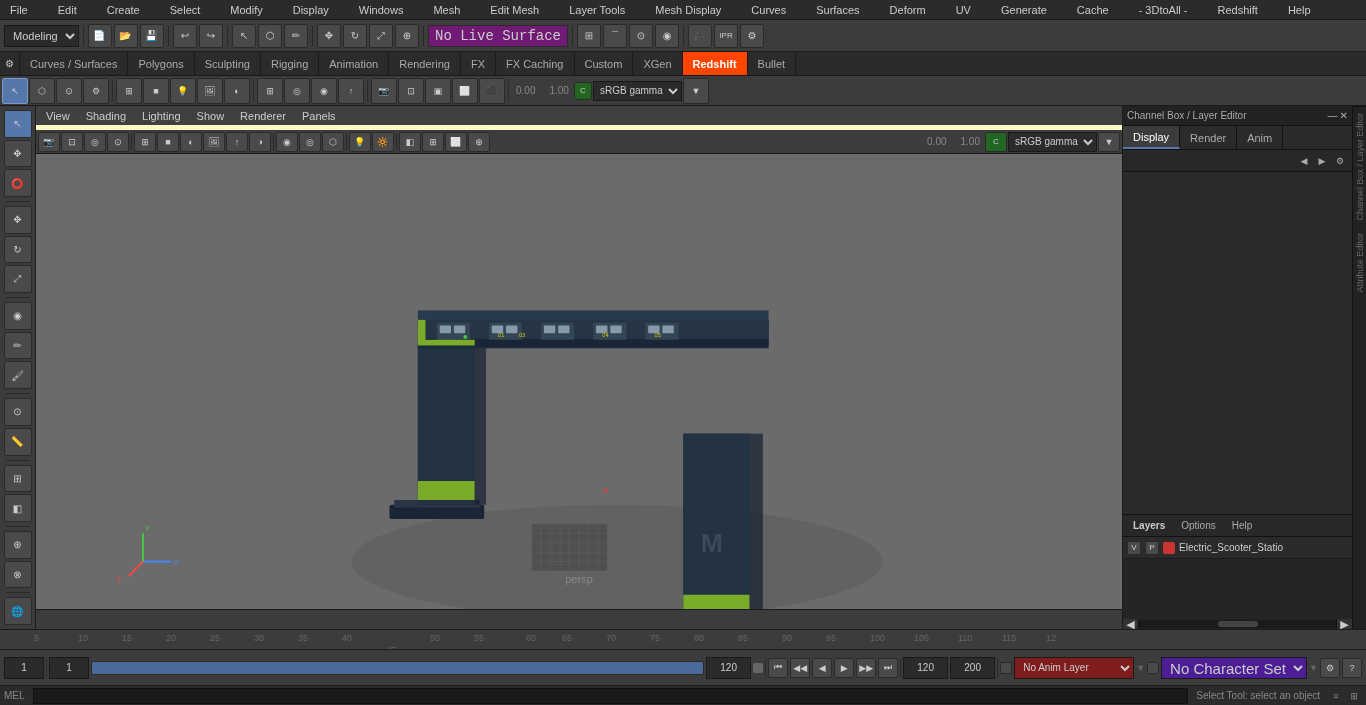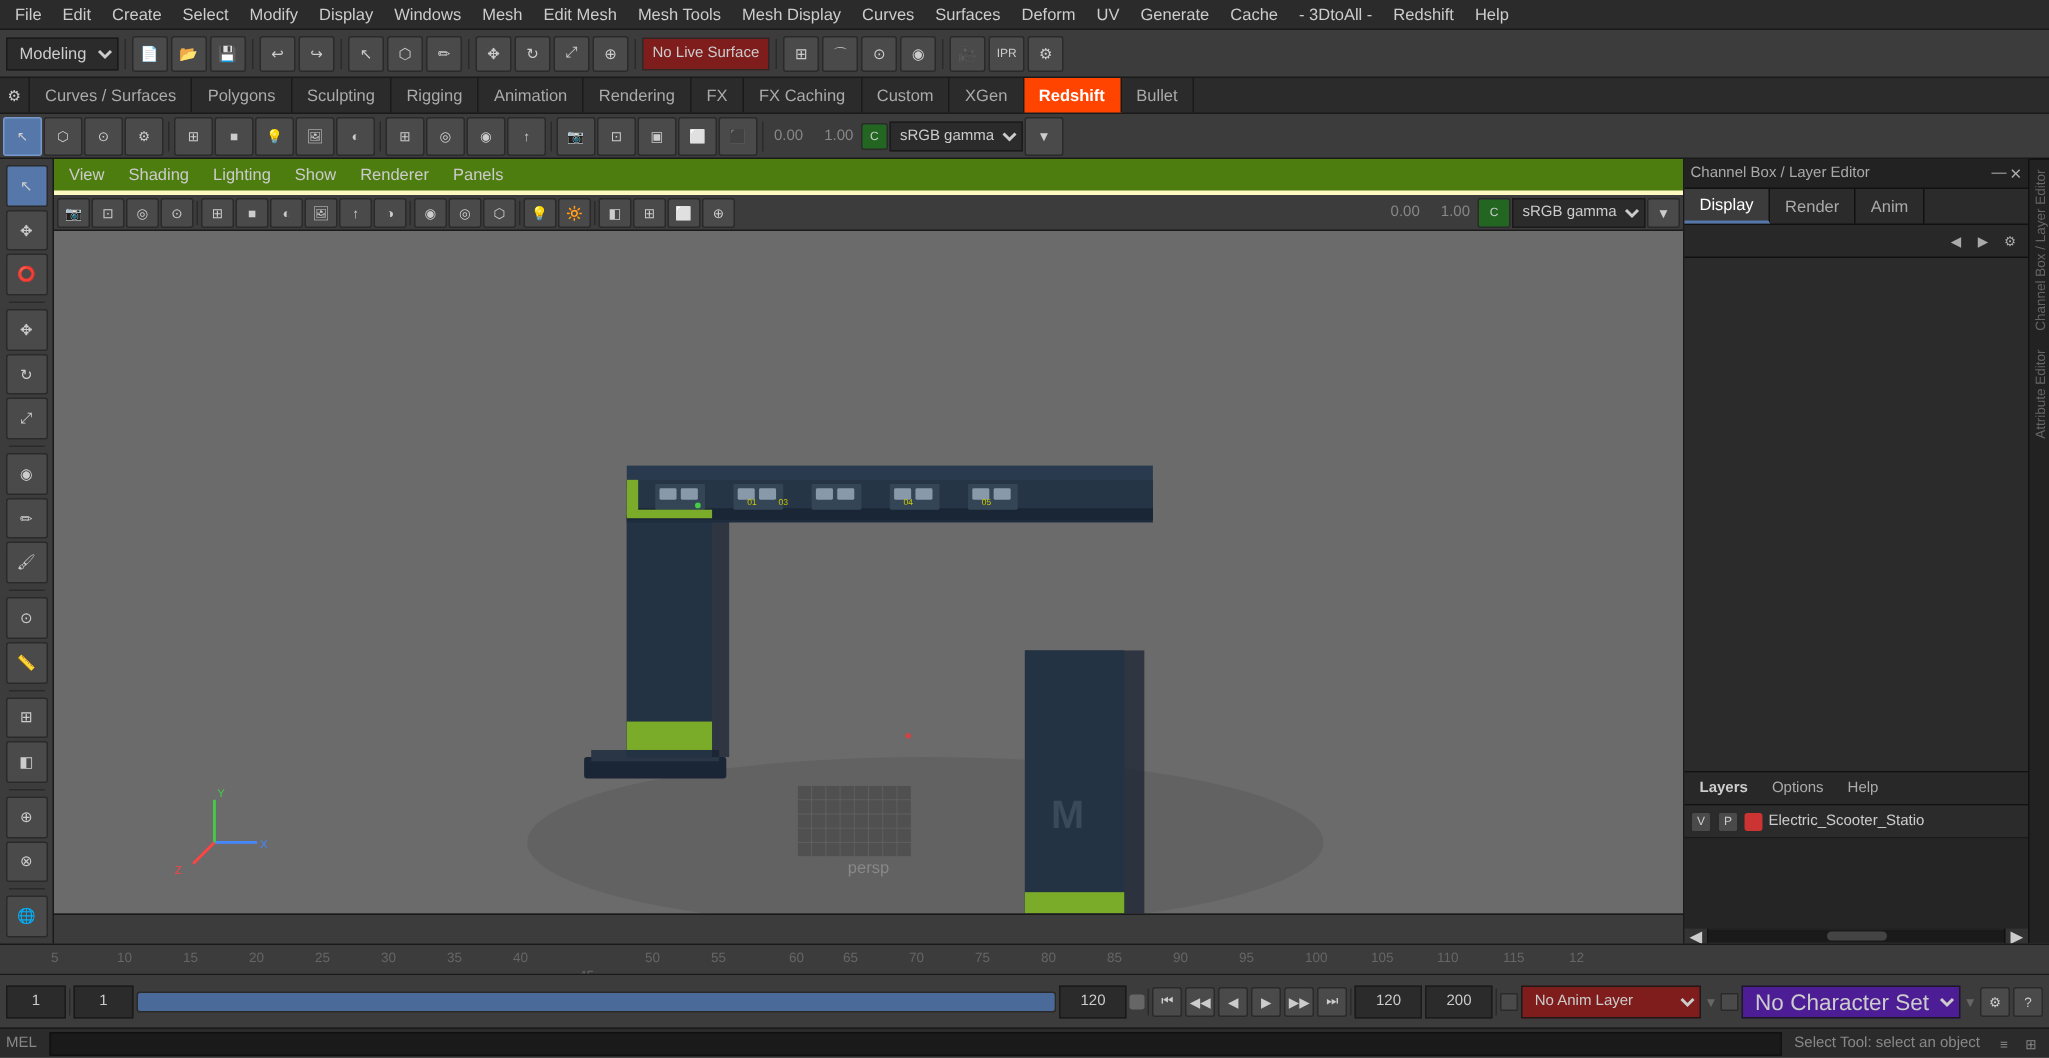--- a/index.html
+++ b/index.html
@@ -5,21 +5,21 @@
     * { margin: 0; padding: 0; box-sizing: border-box; }
     body { width: 1366px; height: 705px; overflow: hidden; background: #3c3c3c; font-family: 'Arial', sans-serif; font-size: 11px; color: #cccccc; }
 
     
     .menu-bar {
       height: 20px;
       background: #2b2b2b;
       display: flex;
       align-items: center;
       padding: 0 4px;
-      gap: 2px;
+      gap: 18px;
       border-bottom: 1px solid #1a1a1a;
     }
     .menu-item {
       padding: 2px 6px;
       cursor: pointer;
       font-size: 11px;
       color: #cccccc;
       white-space: nowrap;
     }
 
@@ -47,28 +47,29 @@
     .workspace-dropdown {
       background: #2b2b2b;
       border: 1px solid #1a1a1a;
       color: #ccc;
       font-size: 11px;
       padding: 2px 4px;
       height: 22px;
       cursor: pointer;
     }
     .live-surface-btn {
-      background: #7f1d1d;
+      background: #701a75;
       border: 1px solid #2a2a2a;
       color: #ccc;
-      font-size: 10px;
+      font-size: 14px;
       padding: 2px 6px;
       height: 22px;
       cursor: pointer;
       white-space: nowrap;
+      font-family: Liberation Mono, monospace;
     }
 
     
     .tabs-row {
       height: 24px;
       background: #2b2b2b;
       display: flex;
       align-items: stretch;
       border-bottom: 1px solid #1a1a1a;
     }
@@ -148,26 +149,26 @@
 
     
     .viewport {
       flex: 1;
       background: #5a5a5a;
       position: relative;
       overflow: hidden;
     }
     .viewport-header {
       height: 24px;
-      background: #4d7c0f;
+      background: #404040;
       display: flex;
       align-items: center;
       padding: 0 4px;
       gap: 4px;
-      border-bottom: 3px solid #fef9c3;
+      border-bottom: 5px solid #fef9c3;
       position: absolute; top: 0; left: 0; right: 0; z-index: 10;
     }
     .viewport-menu-item {
       padding: 2px 6px;
       font-size: 11px;
       color: #ccc;
       cursor: pointer;
     }
     .viewport-icon-bar {
       height: 24px;
@@ -444,21 +445,21 @@
 <div class="menu-bar">
   <span class="menu-item">File</span>
   <span class="menu-item">Edit</span>
   <span class="menu-item">Create</span>
   <span class="menu-item">Select</span>
   <span class="menu-item">Modify</span>
   <span class="menu-item">Display</span>
   <span class="menu-item">Windows</span>
   <span class="menu-item">Mesh</span>
   <span class="menu-item">Edit Mesh</span>
-  <span class="menu-item">Mesh Tools</span>
+  <span class="menu-item">Layer Tools</span>
   <span class="menu-item">Mesh Display</span>
   <span class="menu-item">Curves</span>
   <span class="menu-item">Surfaces</span>
   <span class="menu-item">Deform</span>
   <span class="menu-item">UV</span>
   <span class="menu-item">Generate</span>
   <span class="menu-item">Cache</span>
   <span class="menu-item">- 3DtoAll -</span>
   <span class="menu-item">Redshift</span>
   <span class="menu-item">Help</span>

